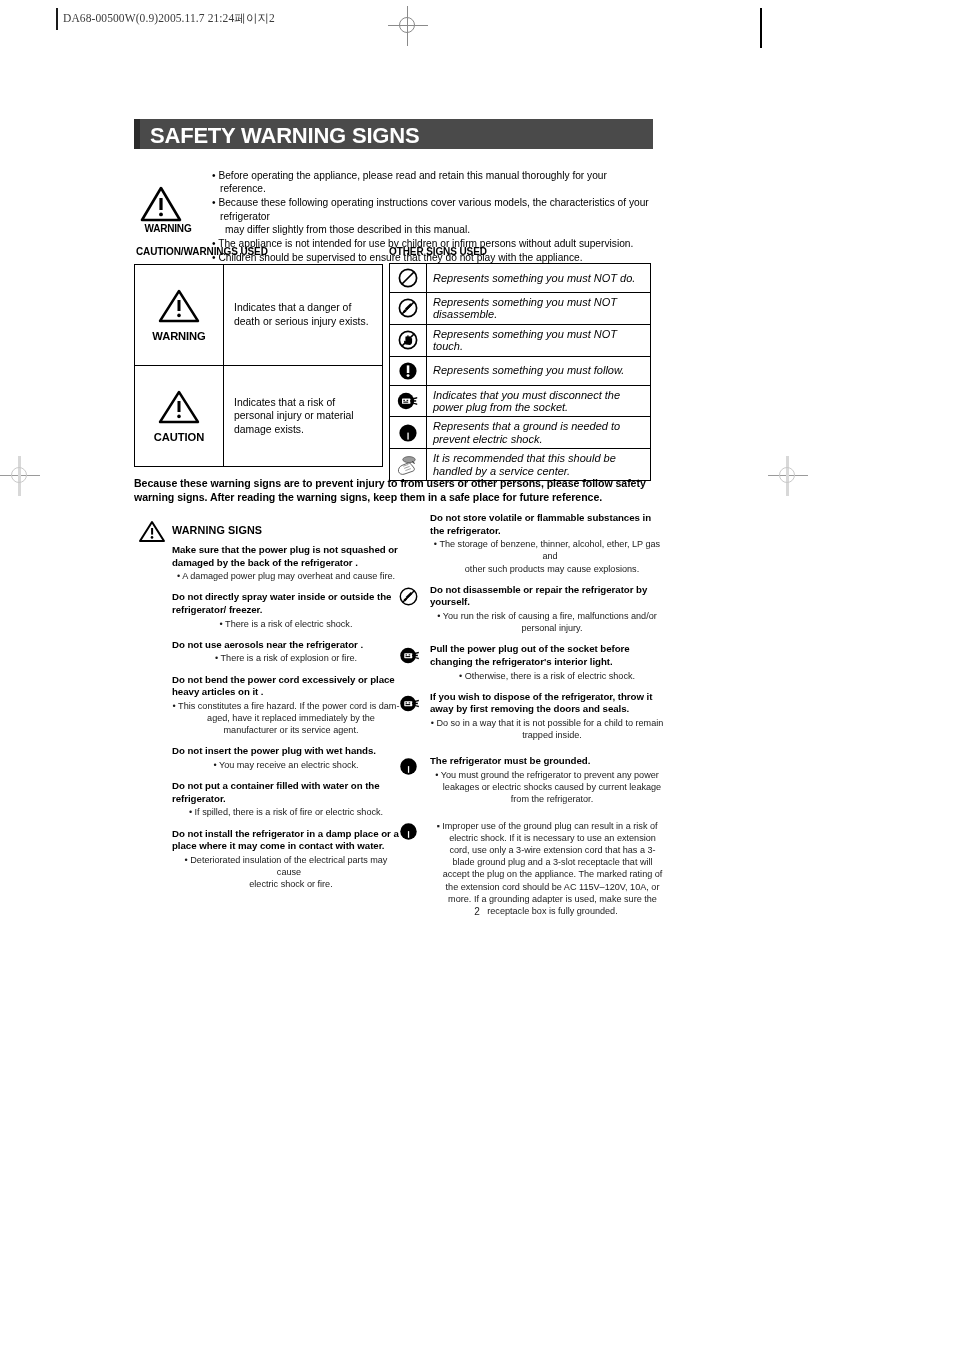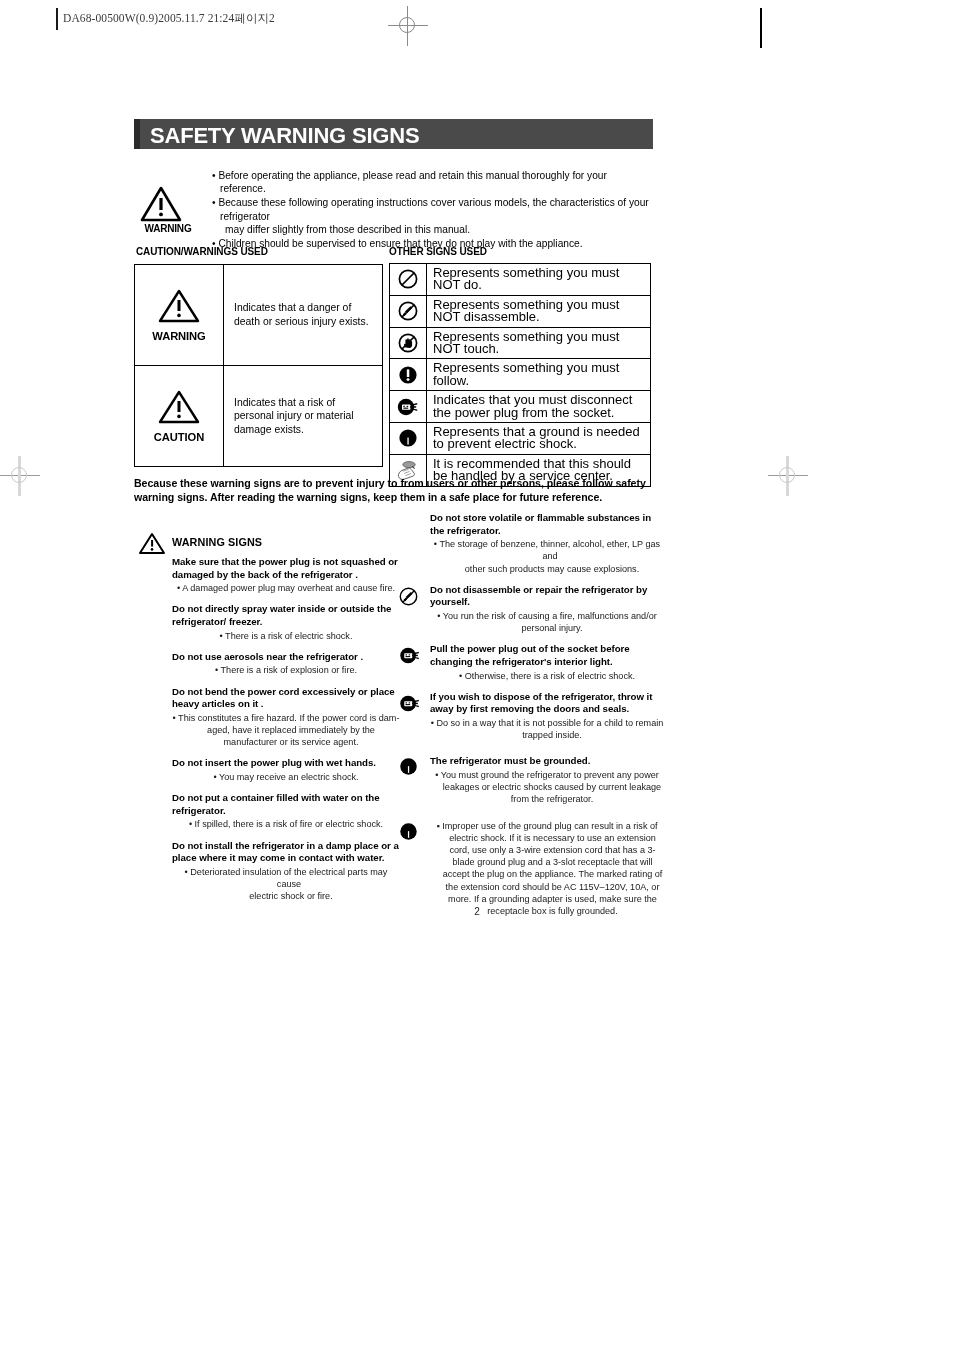--- a/index.html
+++ b/index.html
@@ -195,22 +195,23 @@
     width: 262px;
     height: 205px;
   }
   #other-table td.sym {
     width: 36px;
     text-align: center;
     padding: 3px 0;
   }
   #other-table td.desc {
     padding: 3px 6px;
-    font-size: 13px;
+    font-size: 11px;
     line-height: 12.4px;
+    font-style: italic;
   }
 
   
   .lead-para {
     position: absolute;
     left: 134px;
     top: 476px;
     width: 522px;
     font-size: 10.6px;
     font-weight: bold;
@@ -223,21 +224,20 @@
     position: absolute;
     top: 520px;
   }
   #col-left { left: 138px; width: 262px; }
   #col-right { left: 396px; width: 268px; }
 
   .col-heading {
     position: relative;
     height: 22px;
     margin-bottom: 2px;
-    margin-top: 12px;
   }
   .col-heading .txt {
     position: absolute;
     left: 34px;
     top: 4px;
     font-size: 10.8px;
     font-weight: bold;
     letter-spacing: 0.1px;
   }
   .col-heading .tri-wrap {
@@ -344,20 +344,21 @@
           <path d="M21 2 L40 34 L2 34 Z" fill="none" stroke="#000" stroke-width="2.6" stroke-linejoin="round"></path>
           <rect x="19.4" y="12" width="3.2" height="12" fill="#000"></rect>
           <circle cx="21" cy="28.4" r="1.9" fill="#000"></circle>
         </svg>
       </span>
       <div class="lbl">WARNING</div>
     </div>
     <ul class="intro-list">
       <li>• <span>Before operating the appliance, please read and retain this manual thoroughly for your reference.</span></li>
       <li>• <span>Because these following operating instructions cover various models, the characteristics of your refrigerator</span><span class="cont">may differ slightly from those described in this manual.</span></li>
+      <li>• <span>The appliance is not intended for use by children or infirm persons without adult supervision.</span></li>
       <li>• <span>Children should be supervised to ensure that they do not play with the appliance.</span></li>
     </ul>
   </div>
 
   <div class="tbl-label" style="left:136px; top:246px;">CAUTION/WARNINGS USED</div>
   <div class="tbl-label" style="left:389px; top:246px;">OTHER SIGNS USED</div>
 
   <table class="sign-table" id="caution-table">
     <tbody>
         <tr>

